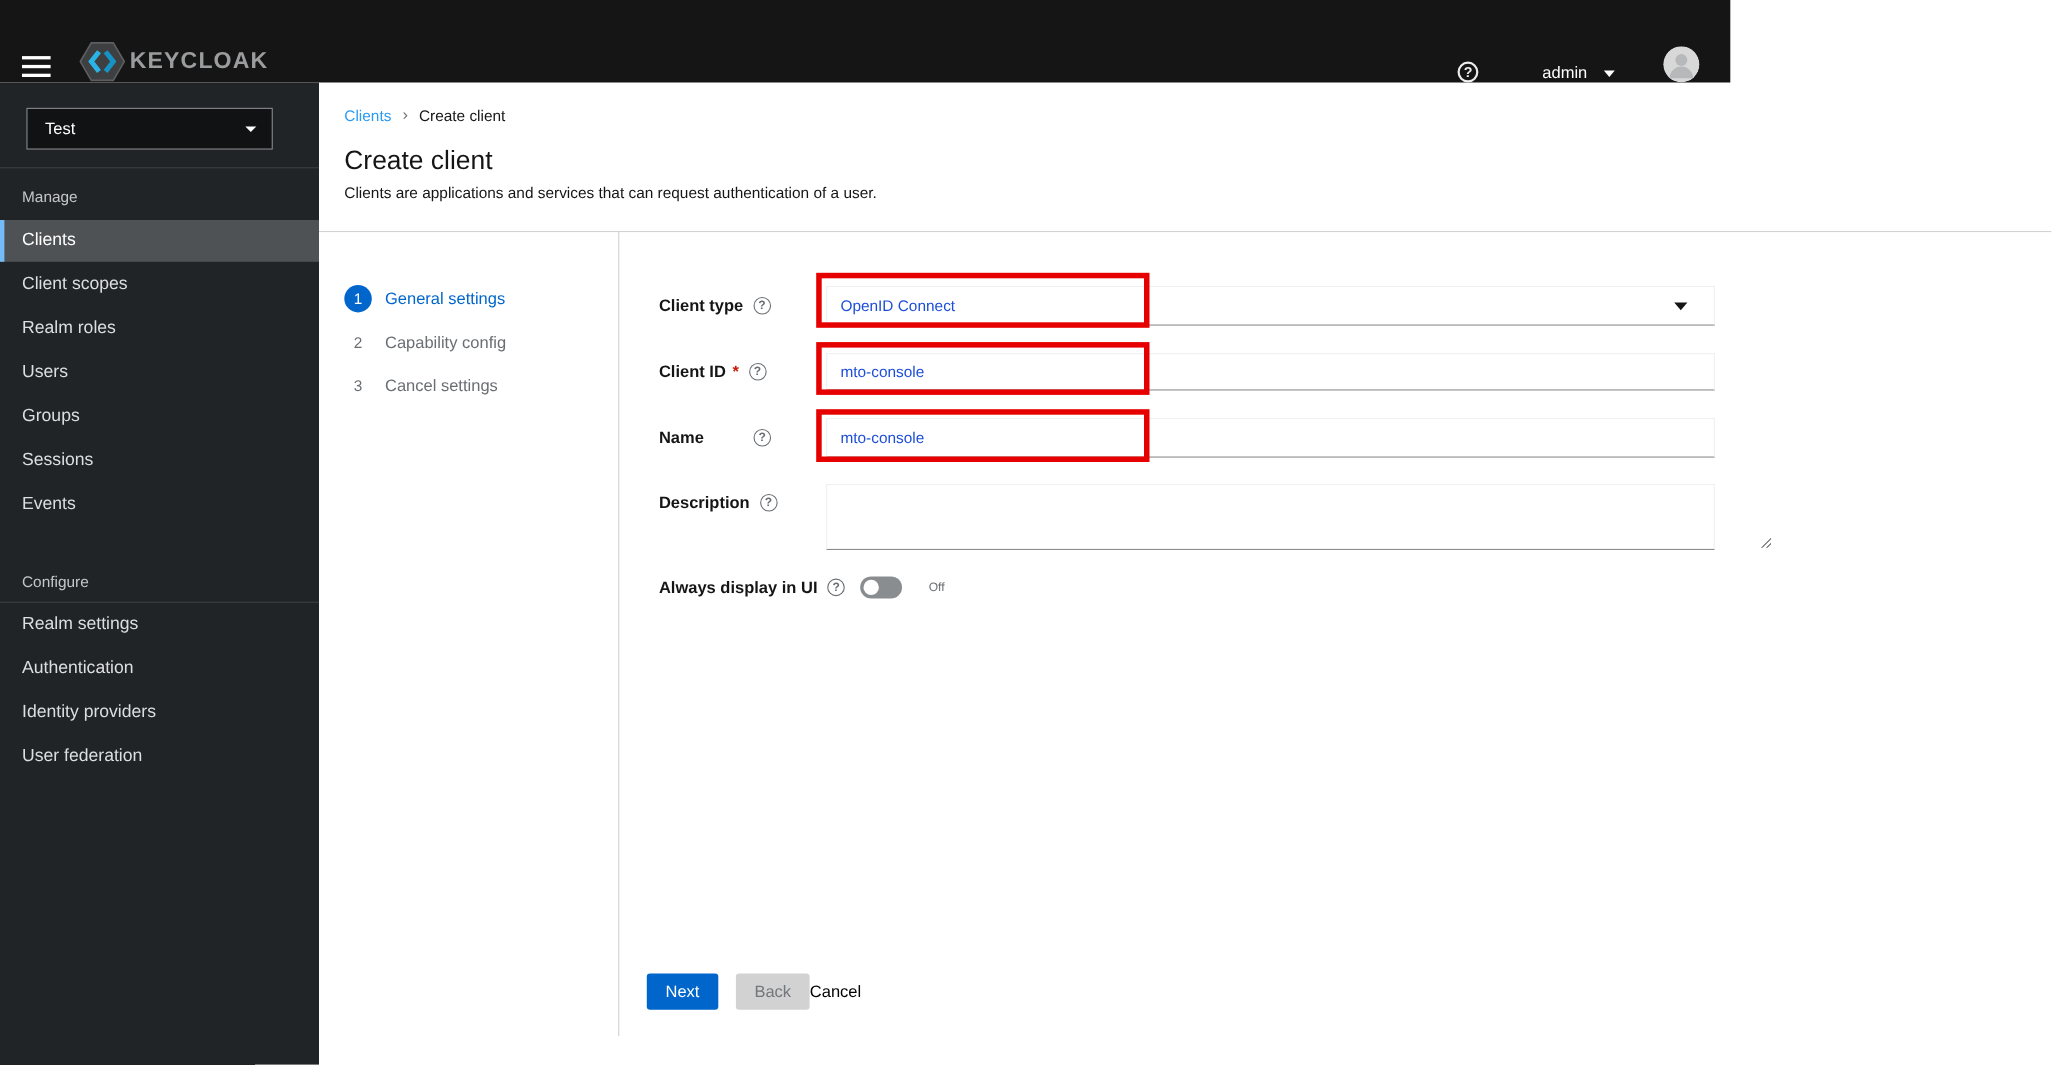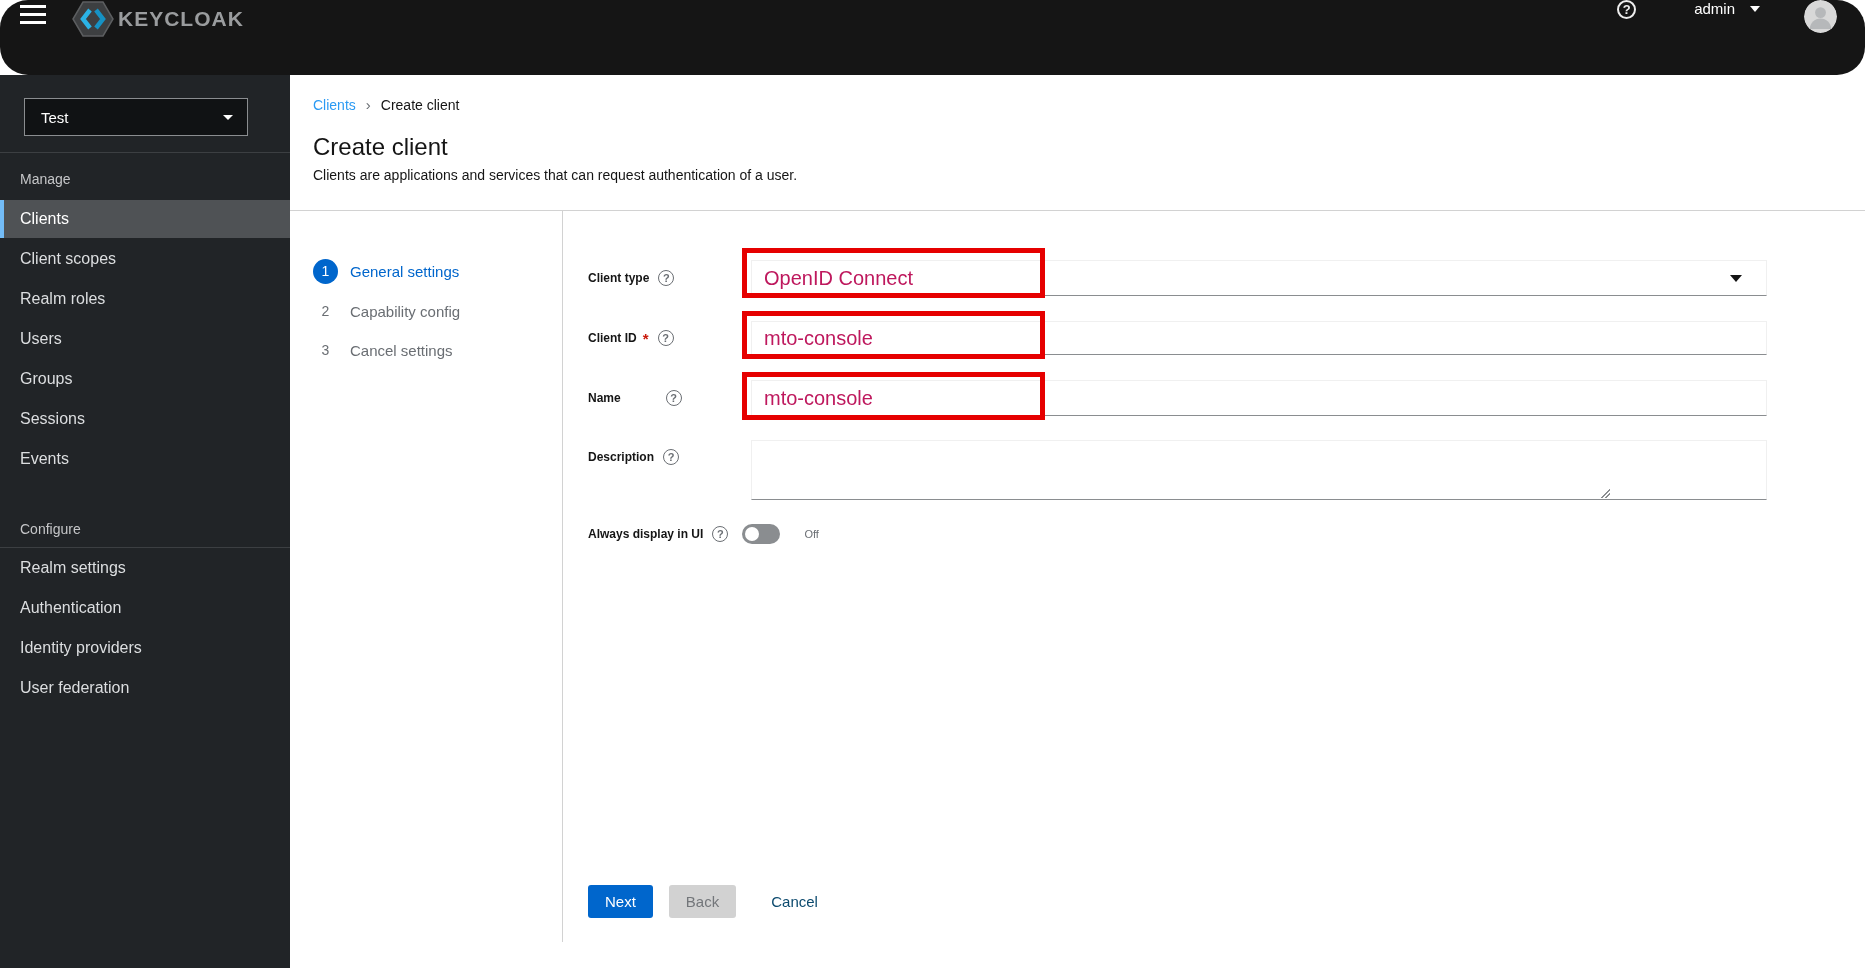--- a/index.html
+++ b/index.html
@@ -5,22 +5,22 @@
   * { margin:0; padding:0; box-sizing:border-box; }
   html,body { width:1865px; height:968px; }
   body {
     font-family:"Liberation Sans", sans-serif;
     background:#ffffff; color:#151515;
     position:relative; overflow:hidden;
   }
 
   
   .masthead {
-    position:absolute; left:0; top:0; width:1865px; height:75px;
-    background:#151515; display:flex; align-items:flex-start;border-radius:28px;
+    position:absolute; left:0; top:0; width:1573px; height:75px;
+    background:#151515; display:flex; align-items:flex-end;
   }
   .hamburger { margin-left:20px; width:26px; cursor:pointer; }
   .hamburger span { display:block; width:26px; height:3px; background:#ffffff; margin:5px 0; }
   .brand { display:flex; align-items:center; margin-left:26px; }
   .brand-text {
     font-size:21px; font-weight:bold; letter-spacing:1px; color:#9a9c9e; margin-left:4px;
   }
   .masthead-spacer { flex:1; }
   .help-circle {
     width:19px; height:19px; border:2px solid #ededed; border-radius:50%;
@@ -83,34 +83,34 @@
     width:25px; height:25px; text-align:center; line-height:25px;
     font-size:14px; color:#6a6e73; flex:0 0 25px;
   }
   .step-num.active { background:#0066cc; border-radius:50%; color:#ffffff; }
   .step-label { margin-left:12px; font-size:15px; color:#6a6e73; cursor:pointer; }
   .step-label.active { color:#0066cc; }
   .wizard-vline { position:absolute; left:562px; top:211px; width:1px; height:731px; background:#d2d2d2; }
 
   
   .form-label-row { position:absolute; left:588px; display:flex; align-items:center; height:20px; }
-  .lbl { font-size:12px; font-weight:bold; color:#151515; }
+  .lbl { font-size:15px; font-weight:bold; color:#151515;margin-left:11px; }
   .req { color:#c9190b; font-size:15px; font-weight:bold; margin-left:6px; }
   .q-icon {
     width:16px; height:16px; border:1px solid #6a6e73; border-radius:50%;
     color:#6a6e73; font-size:11px; font-weight:bold; line-height:14px; text-align:center;
     margin-left:9px; flex:0 0 16px; cursor:pointer;
   }
   .row1 { top:268px; } .row2 { top:328px; } .row3 { top:388px;gap:36px; } .row4 { top:447px; }
   .row5 { top:524px; height:20px; }
 
   .pf-input {
-    position:absolute; left:751px; width:1016px; background:#fff;
+    position:absolute; left:751px; width:808px; background:#fff;
     border:1px solid #f0f0f0; border-bottom:1px solid #8a8d90;
-    font-family:"Liberation Sans", sans-serif; font-size:20px; color:#be185d;
+    font-family:"Liberation Sans", sans-serif; font-size:14px; color:#1d4ed8;
     padding:0 12px; outline:none;
   }
   .ctl-select {
     top:260px; height:36px; display:flex; align-items:center; justify-content:space-between;
     cursor:pointer;
   }
   .caret-down-dark {
     width:0; height:0; border-left:6px solid transparent; border-right:6px solid transparent;
     border-top:7px solid #151515; margin-right:12px;
   }
@@ -142,21 +142,21 @@
   .anno-3 { left:742px; top:372px; width:303px; height:48px; }
 
   
   .wizard-footer { position:absolute; left:588px; top:885px; display:flex; align-items:center; }
   .btn {
     height:33px; padding:0 17px; font-family:"Liberation Sans", sans-serif;
     font-size:15px; border:none; border-radius:3px; cursor:pointer;
   }
   .btn-primary { background:#0066cc; color:#ffffff; }
   .btn-secondary { background:#d2d2d2; color:#73767a; margin-left:16px; cursor:default; }
-  .btn-link { background:none; border:none; color:#0c4a6e; font-size:15px; margin-left:35px; cursor:pointer; }
+  .btn-link { background:none; border:none; color:#000000; font-size:15px; cursor:pointer; }
 </style>
 </head>
 <body>
 
 <header class="masthead">
   <div class="hamburger">
     <span></span>
       <span></span>
       <span></span>
   </div>

